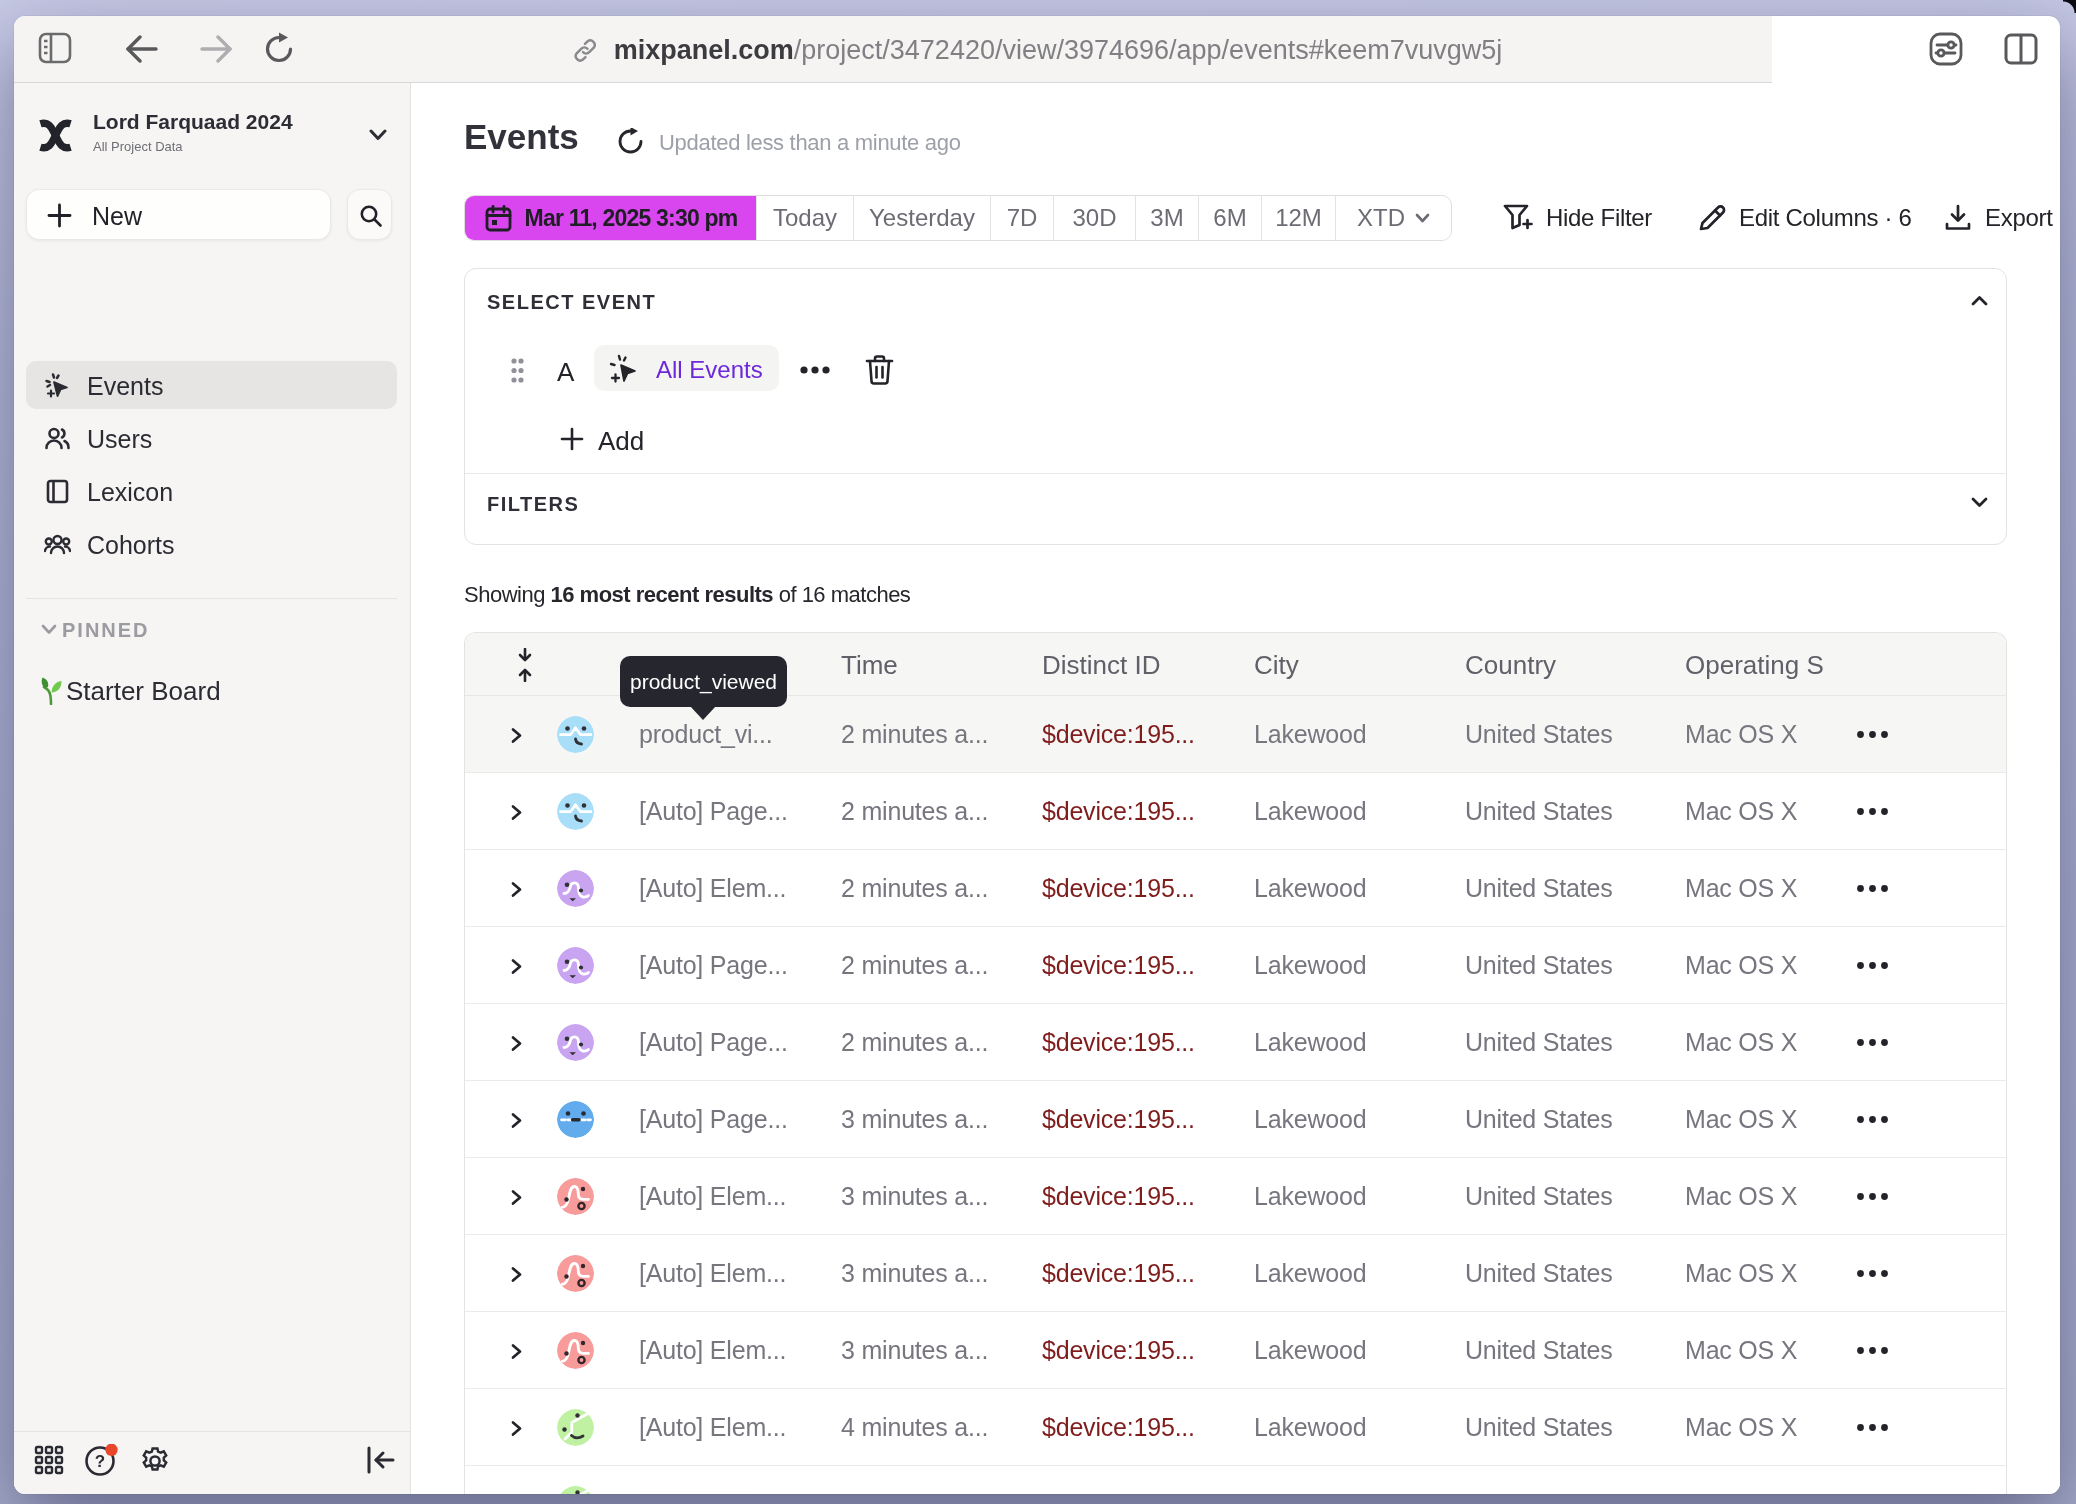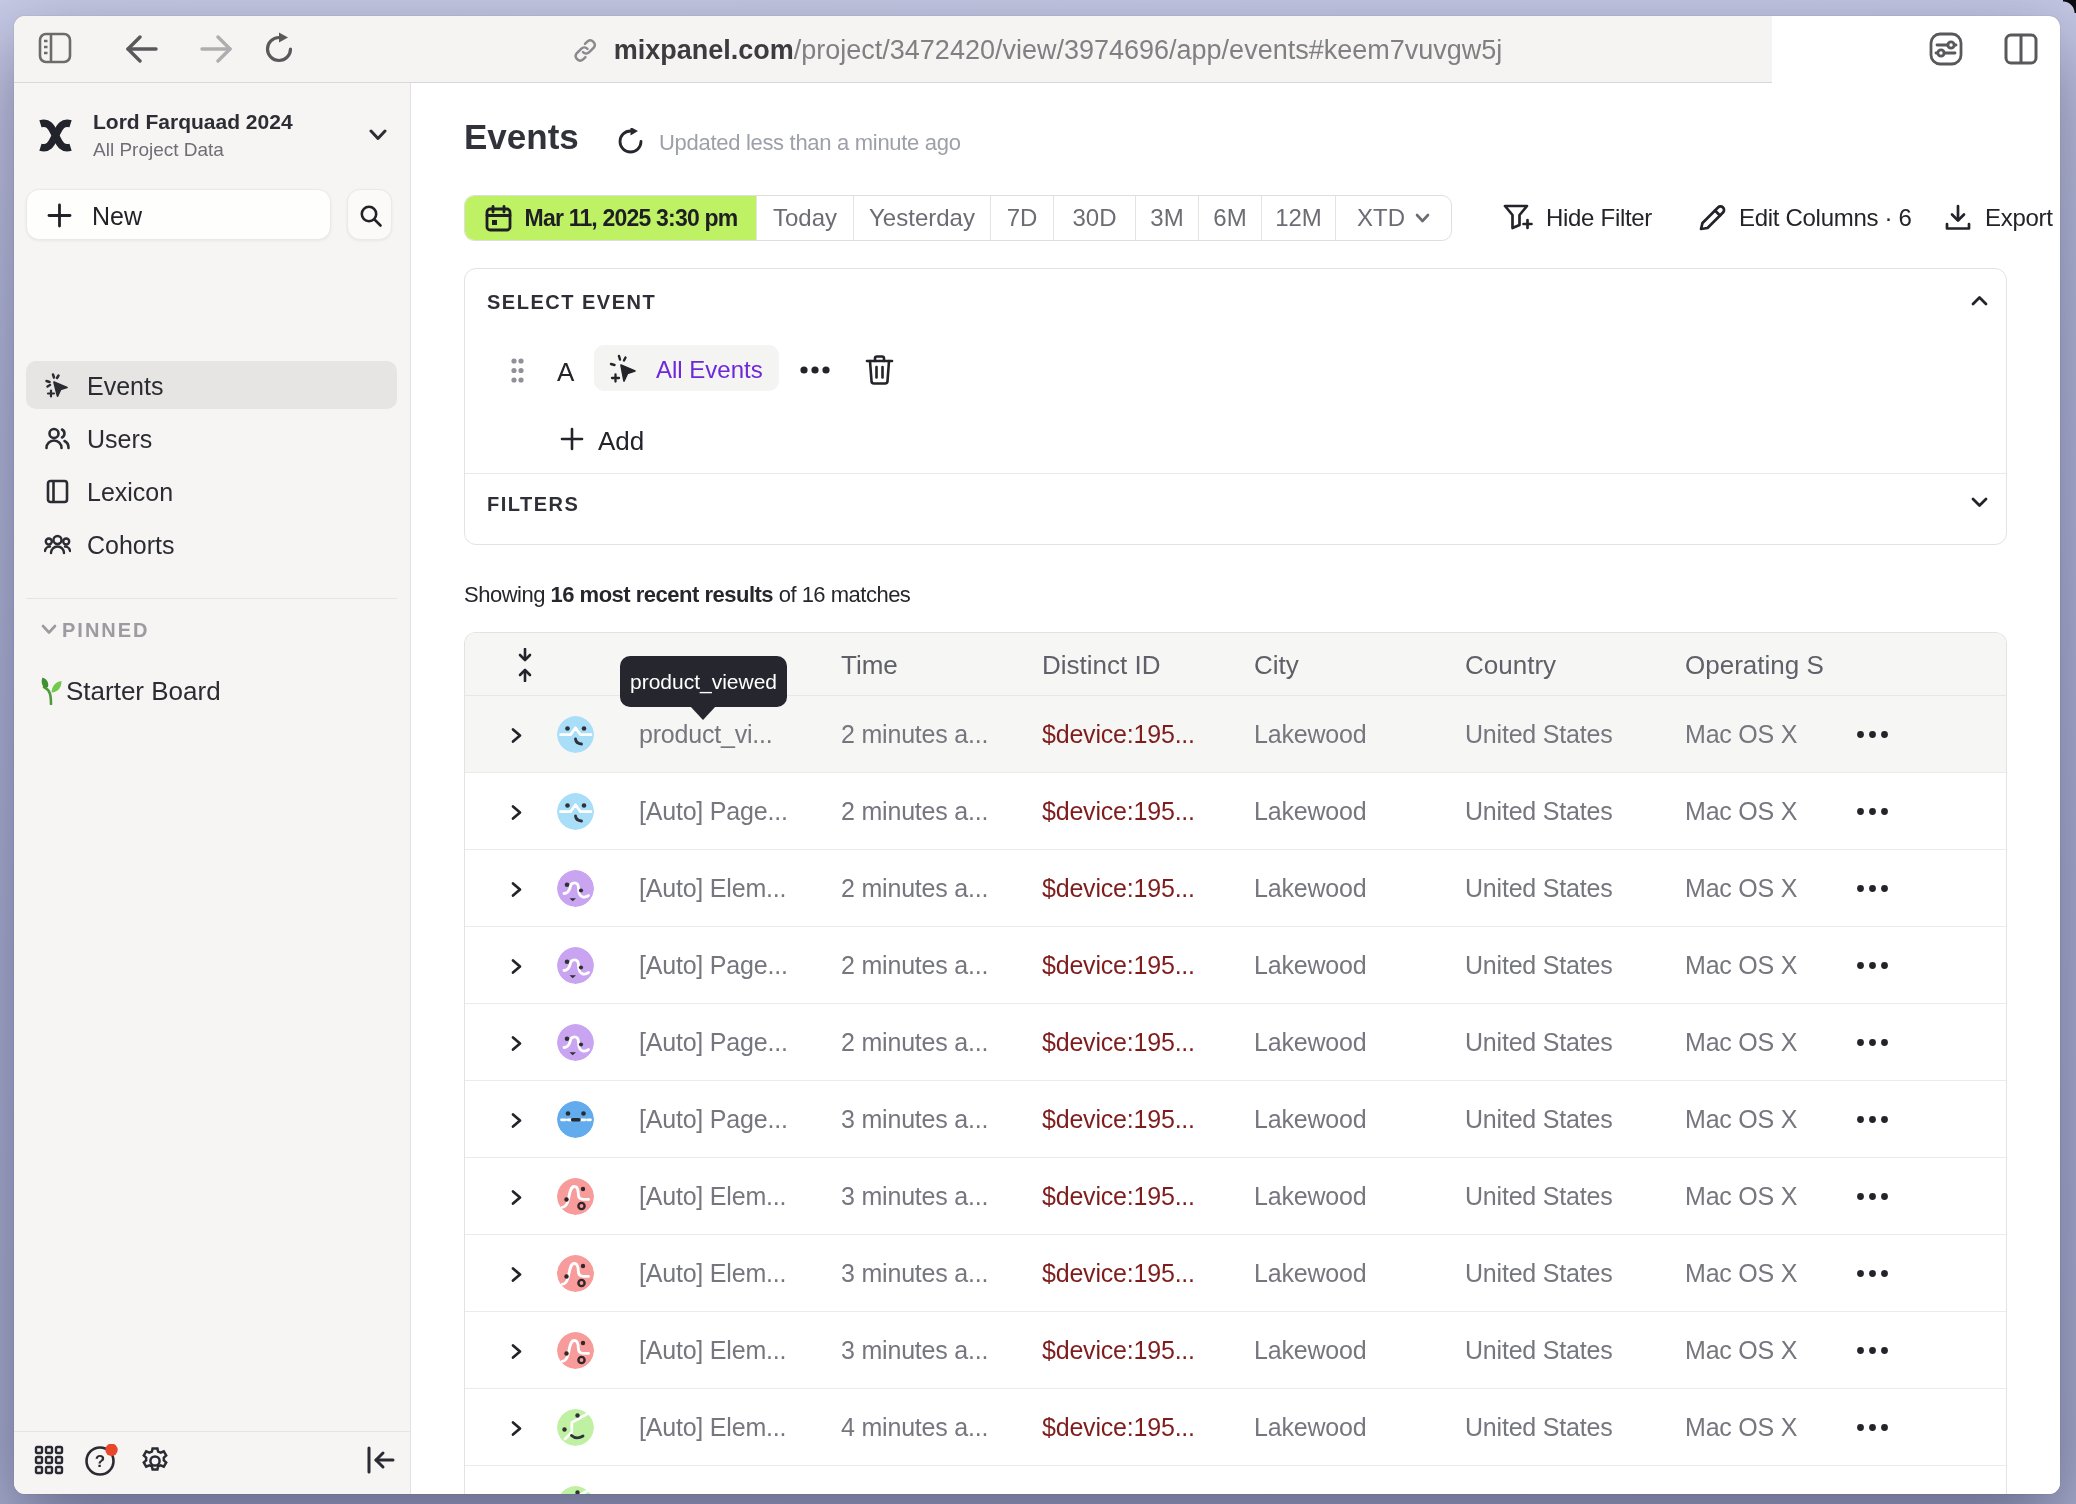--- a/index.html
+++ b/index.html
@@ -19,21 +19,21 @@
   #tbar { position:absolute; left:0; top:0; width:1758px; height:67px;
     background:#f5f4f2; border-bottom:1px solid #d9d8d6; }
   #url { position:absolute; left:1023px; top:16px; transform:translateX(-50%);
     display:flex; align-items:center; font-size:27px; color:#808084; white-space:nowrap; height:36px; }
   #url b { color:#3c3c40; font-weight:600; }
 
   
   #sbar { position:absolute; left:0; top:67px; width:397px; height:1411px;
     background:#f6f5f3; border-right:1px solid #e3e2e0; }
   #wsname { position:absolute; left:79px; top:27px; font-size:21px; font-weight:700; color:#2d2d35; }
-  #wssub  { position:absolute; left:79px; top:56px; font-size:19px; color:#6e6e76; }
+  #wssub  { position:absolute; left:79px; top:56px; font-size:13px; color:#6e6e76; }
   #newbtn { position:absolute; left:12px; top:106px; width:305px; height:51px;
     background:#fefefd; border:1px solid #eae9e7; border-radius:13px;
     box-shadow:0 1px 3px rgba(0,0,0,.06); }
   #newbtn span { position:absolute; left:65px; top:12px; font-size:25px; font-weight:500; color:#212127; }
   #searchbtn { position:absolute; left:333px; top:106px; width:45px; height:51px;
     background:#fbfaf8; border:1px solid #eae9e7; border-radius:13px;
     box-shadow:0 1px 3px rgba(0,0,0,.06); }
   .nav { position:absolute; left:12px; width:371px; height:48px; }
   .nav .ic { position:absolute; left:18px; top:11px; }
   .nav .tx { position:absolute; left:61px; top:11px; font-size:25px; font-weight:500; color:#2b2b33; }
@@ -48,21 +48,21 @@
   
   #main { position:absolute; left:397px; top:67px; width:1649px; height:1411px; background:#fff; }
   #title { position:absolute; left:53px; top:34px; font-size:35px; font-weight:700; color:#32323a; }
   #updated { position:absolute; left:248px; top:47px; font-size:22px; letter-spacing:-0.3px; color:#9da0a8; }
 
   #segbar { position:absolute; left:53px; top:112px; width:988px; height:46px;
     border:1px solid #dededc; border-radius:10px; display:flex; }
   .seg { height:44px; border-right:1px solid #e3e3e1; display:flex; align-items:center;
     justify-content:center; font-size:24px; color:#6c6c74; }
   .seg:last-child { border-right:none; }
-  #seg0 { width:292px; background:#bef264; border-radius:9px 0 0 9px;
+  #seg0 { width:292px; background:#d946ef; border-radius:9px 0 0 9px;
     color:#1e1e24; font-weight:700; font-size:23px; letter-spacing:-0.8px; white-space:nowrap; }
   .tbtn { position:absolute; top:112px; height:46px; display:flex; align-items:center;
     font-size:24px; font-weight:500; letter-spacing:-0.3px; color:#232329; }
 
   .card { position:absolute; left:53px; background:#fff; border:1px solid #e3e3e1; border-radius:12px;padding-left:20px; }
   #card1 { top:185px; width:1543px; height:277px; }
   .cardlabel { font-size:20px; font-weight:700; letter-spacing:1.5px; color:#2f2f37; }
   #chip { position:absolute; left:129px; top:76px; width:185px; height:46px;
     background:#f4f4f3; border-radius:10px; }
   #chip span { position:absolute; left:62px; top:11px; font-size:24px; font-weight:500; color:#6d28d9; }

